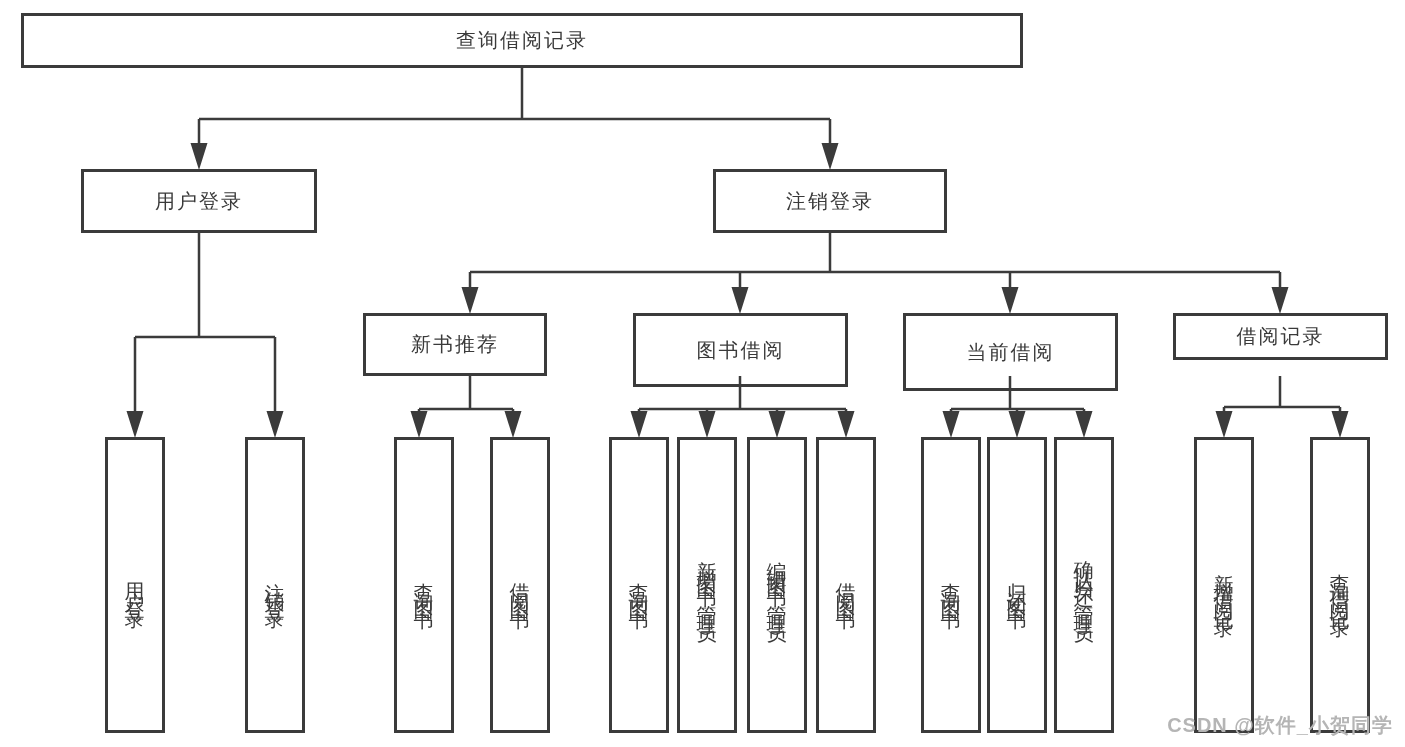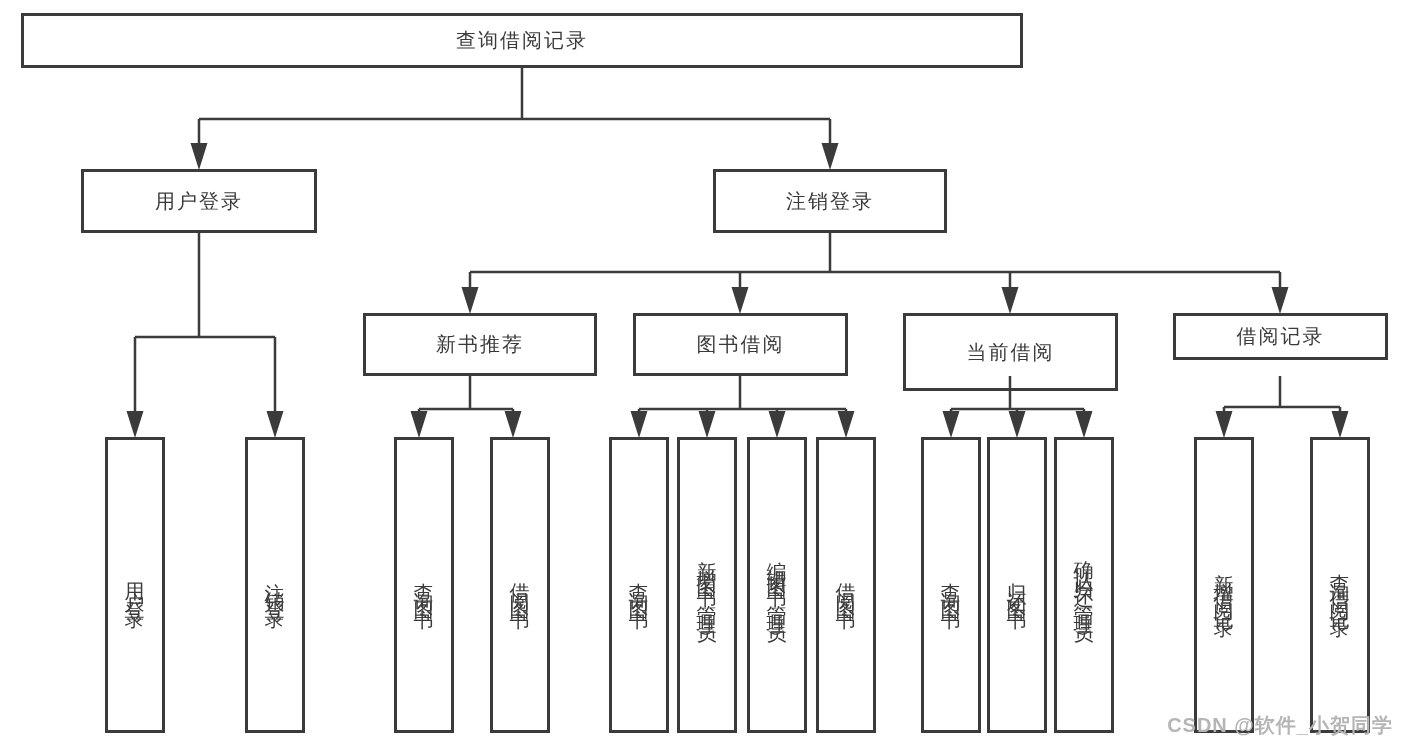--- a/index.html
+++ b/index.html
@@ -88,22 +88,22 @@
                M1215.5 411 H1232.5 L1224 438 Z
                M1331.5 411 H1348.5 L1340 438 Z"></path>
     </g>
   </svg>
 
   <div class="hnode" style="left:21px;top:13px;width:1002px;height:55px">查询借阅记录</div>
 
   <div class="hnode" style="left:81px;top:169px;width:236px;height:64px">用户登录</div>
   <div class="hnode" style="left:713px;top:169px;width:234px;height:64px">注销登录</div>
 
-  <div class="hnode" style="left:363px;top:313px;width:234px;height:63px">新书推荐</div>
-  <div class="hnode" style="left:633px;top:313px;width:215px;height:63px">图书借阅</div>
+  <div class="hnode" style="left:363px;top:313px;width:184px;height:63px">新书推荐</div>
+  <div class="hnode" style="left:633px;top:313px;width:215px;height:74px">图书借阅</div>
   <div class="hnode" style="left:903px;top:313px;width:215px;height:78px">当前借阅</div>
   <div class="hnode" style="left:1173px;top:313px;width:215px;height:47px">借阅记录</div>
 
   <div class="vnode" style="left:105px">用户登录</div>
   <div class="vnode" style="left:245px">注销登录</div>
 
   <div class="vnode" style="left:394px">查询图书</div>
   <div class="vnode" style="left:490px">借阅图书</div>
 
   <div class="vnode" style="left:609px">查询图书</div>

